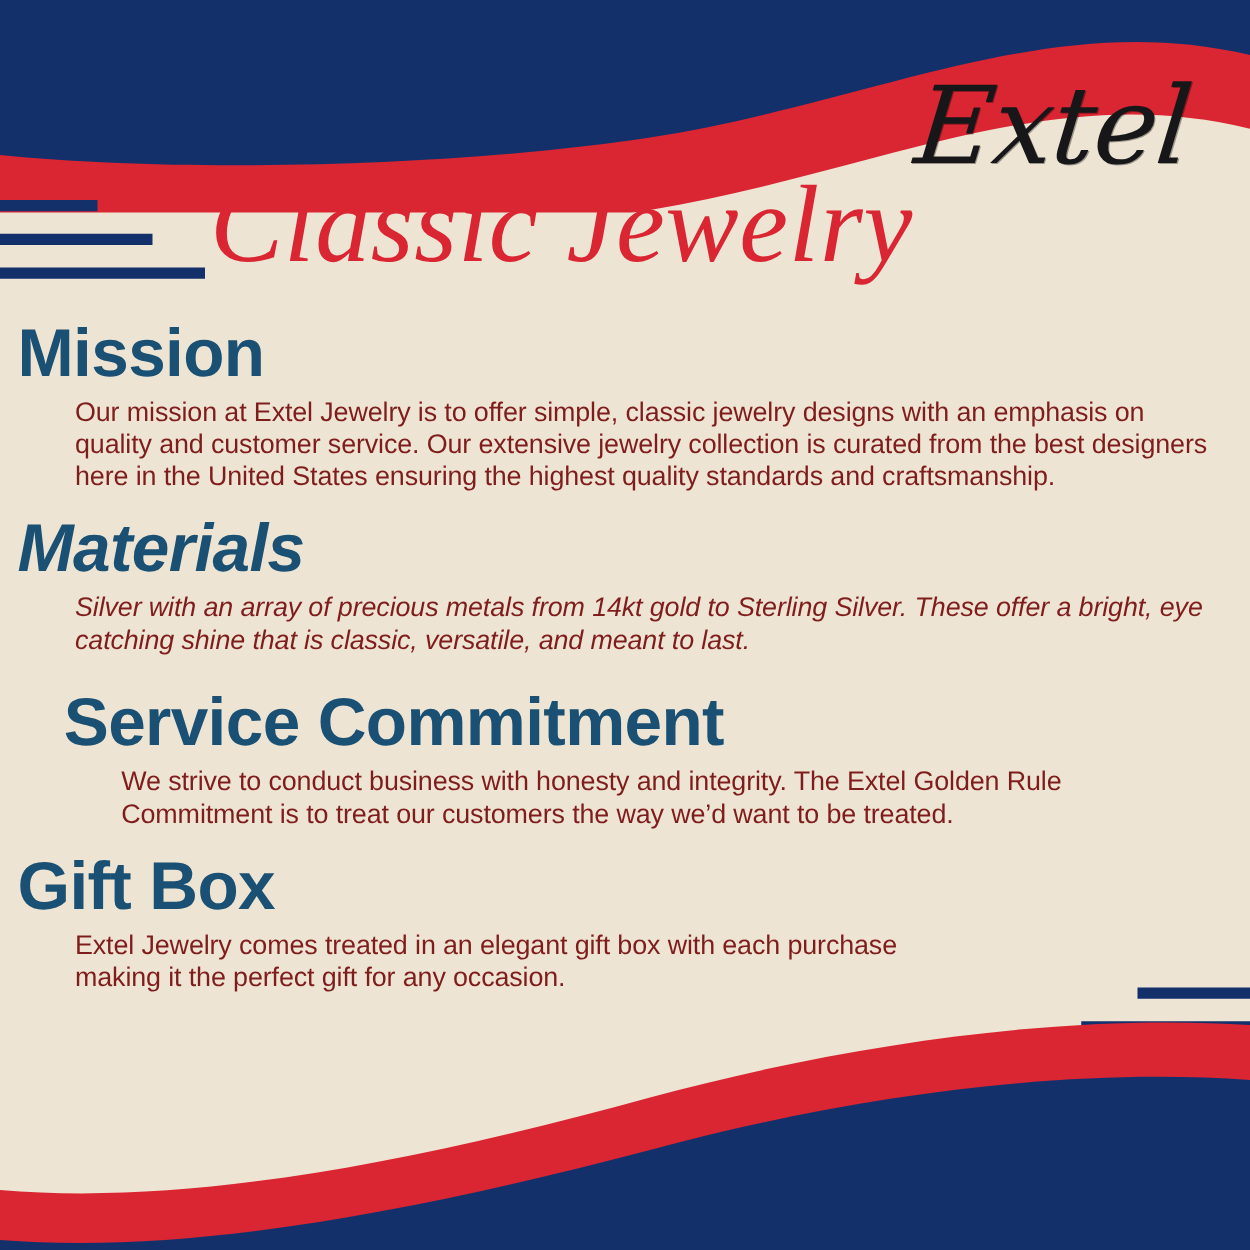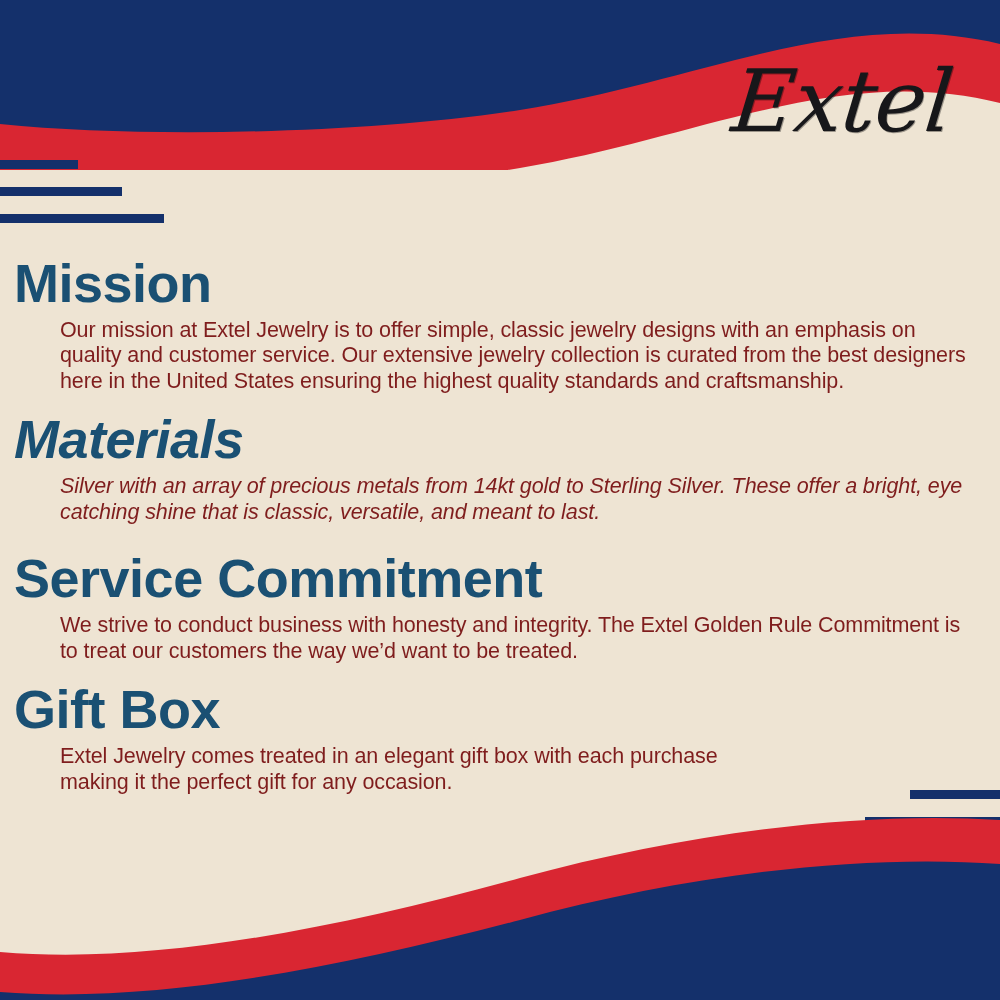--- a/index.html
+++ b/index.html
@@ -125,21 +125,21 @@
     margin: 0 30px 0 60px;
     font-family: "Liberation Sans", sans-serif;
     font-weight: 400;
     font-size: 21.5px;
     line-height: 1.19;
     color: #7f1d1d;
     letter-spacing: -0.1px;
   }
   #section-mission { margin-bottom: 14px; }
   #section-materials { margin-bottom: 22px; font-style: italic; }
-  #section-service { margin-bottom: 14px; }
+  #section-service { margin-bottom: 14px; margin-left: 37px; }
   #section-giftbox .section-body { margin-right: 240px; }
 </style>
 </head>
 <body>
 
 <div id="page">
 
   <div class="wave-layer" id="wave-top">
     <svg width="1000" height="170" viewBox="0 0 1000 170" preserveAspectRatio="none">
       <path d="M0,0 L1000,0 L1000,103 C840,63 700,138 520,168 C370,193 150,200 0,185 Z" fill="#d92632"></path>
@@ -149,20 +149,21 @@
 
   <div class="rule-group" id="rules-left">
     <span class="rule"></span>
     <span class="rule"></span>
     <span class="rule"></span>
   </div>
 
   <div id="masthead">
     <div id="brand-script">Extel</div>
     <div id="headline-row">
+      <div id="headline-classic">Classic Jewelry</div>
     </div>
   </div>
 
   <div id="content">
 
     <div class="section" id="section-mission">
       <h2 class="section-heading">Mission</h2>
       <p class="section-body">Our mission at Extel Jewelry is to offer simple, classic jewelry designs with an emphasis on quality and customer service. Our extensive jewelry collection is curated from the best designers here in the United States ensuring the highest quality standards and craftsmanship.</p>
     </div>
 

